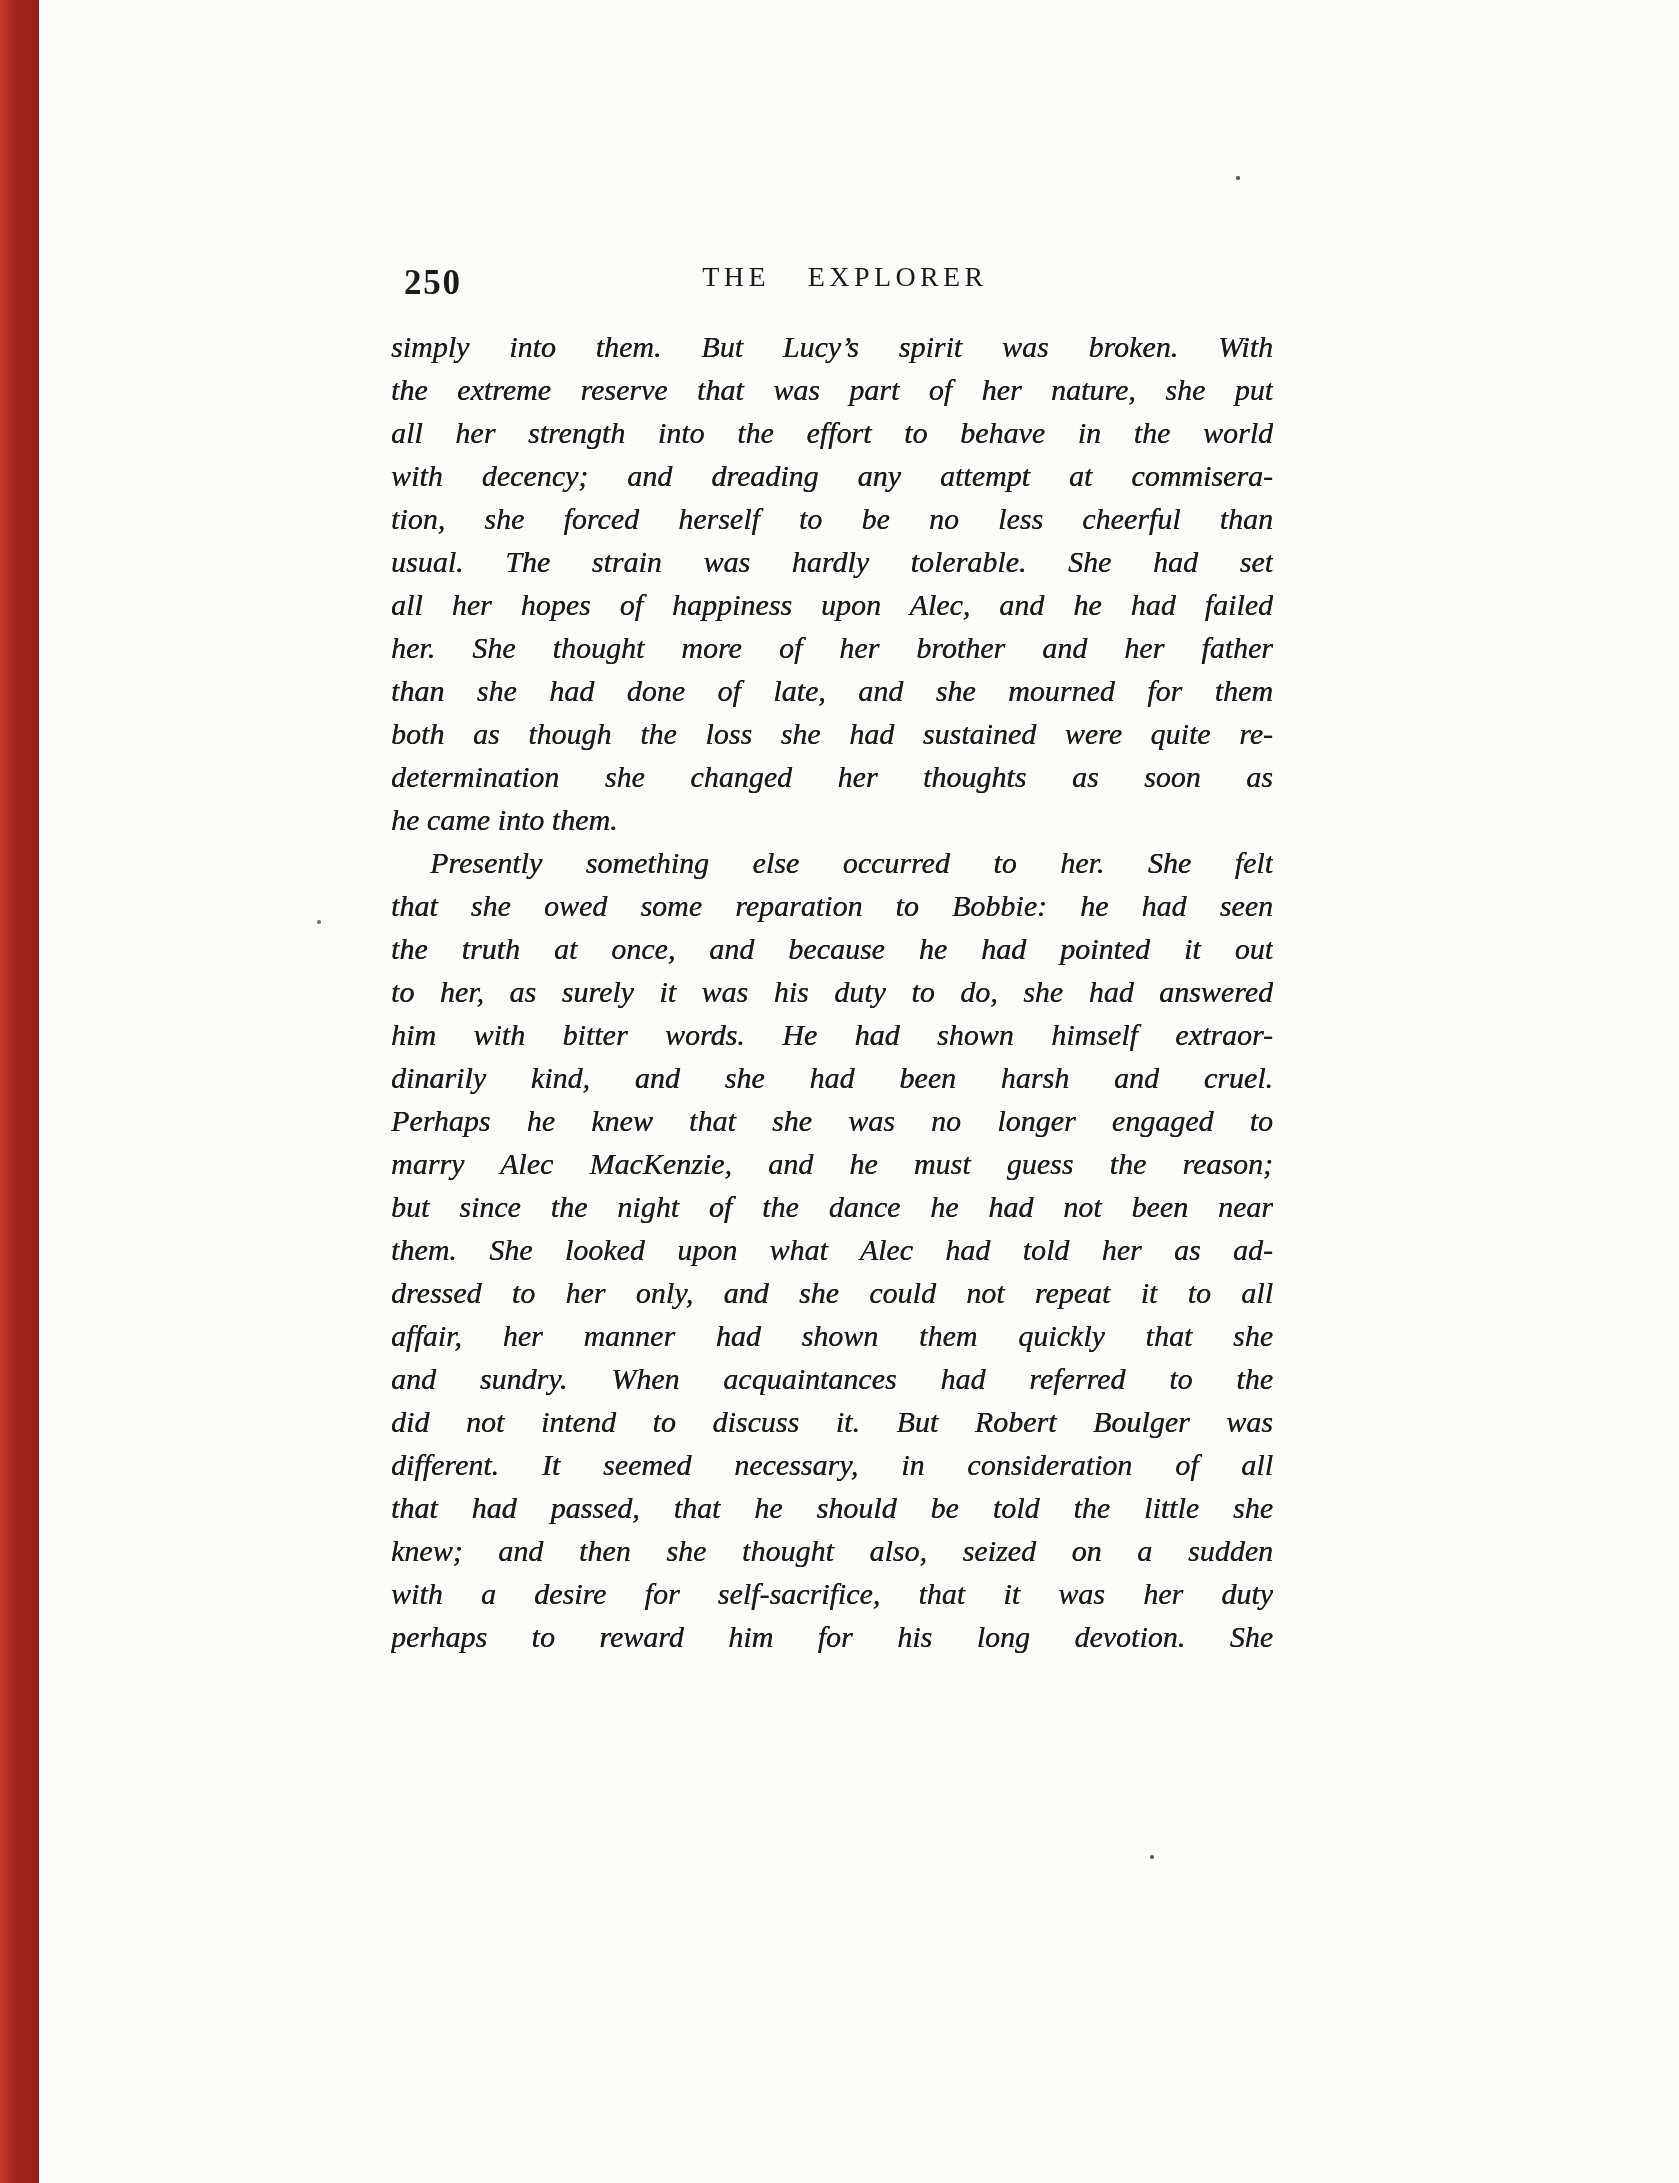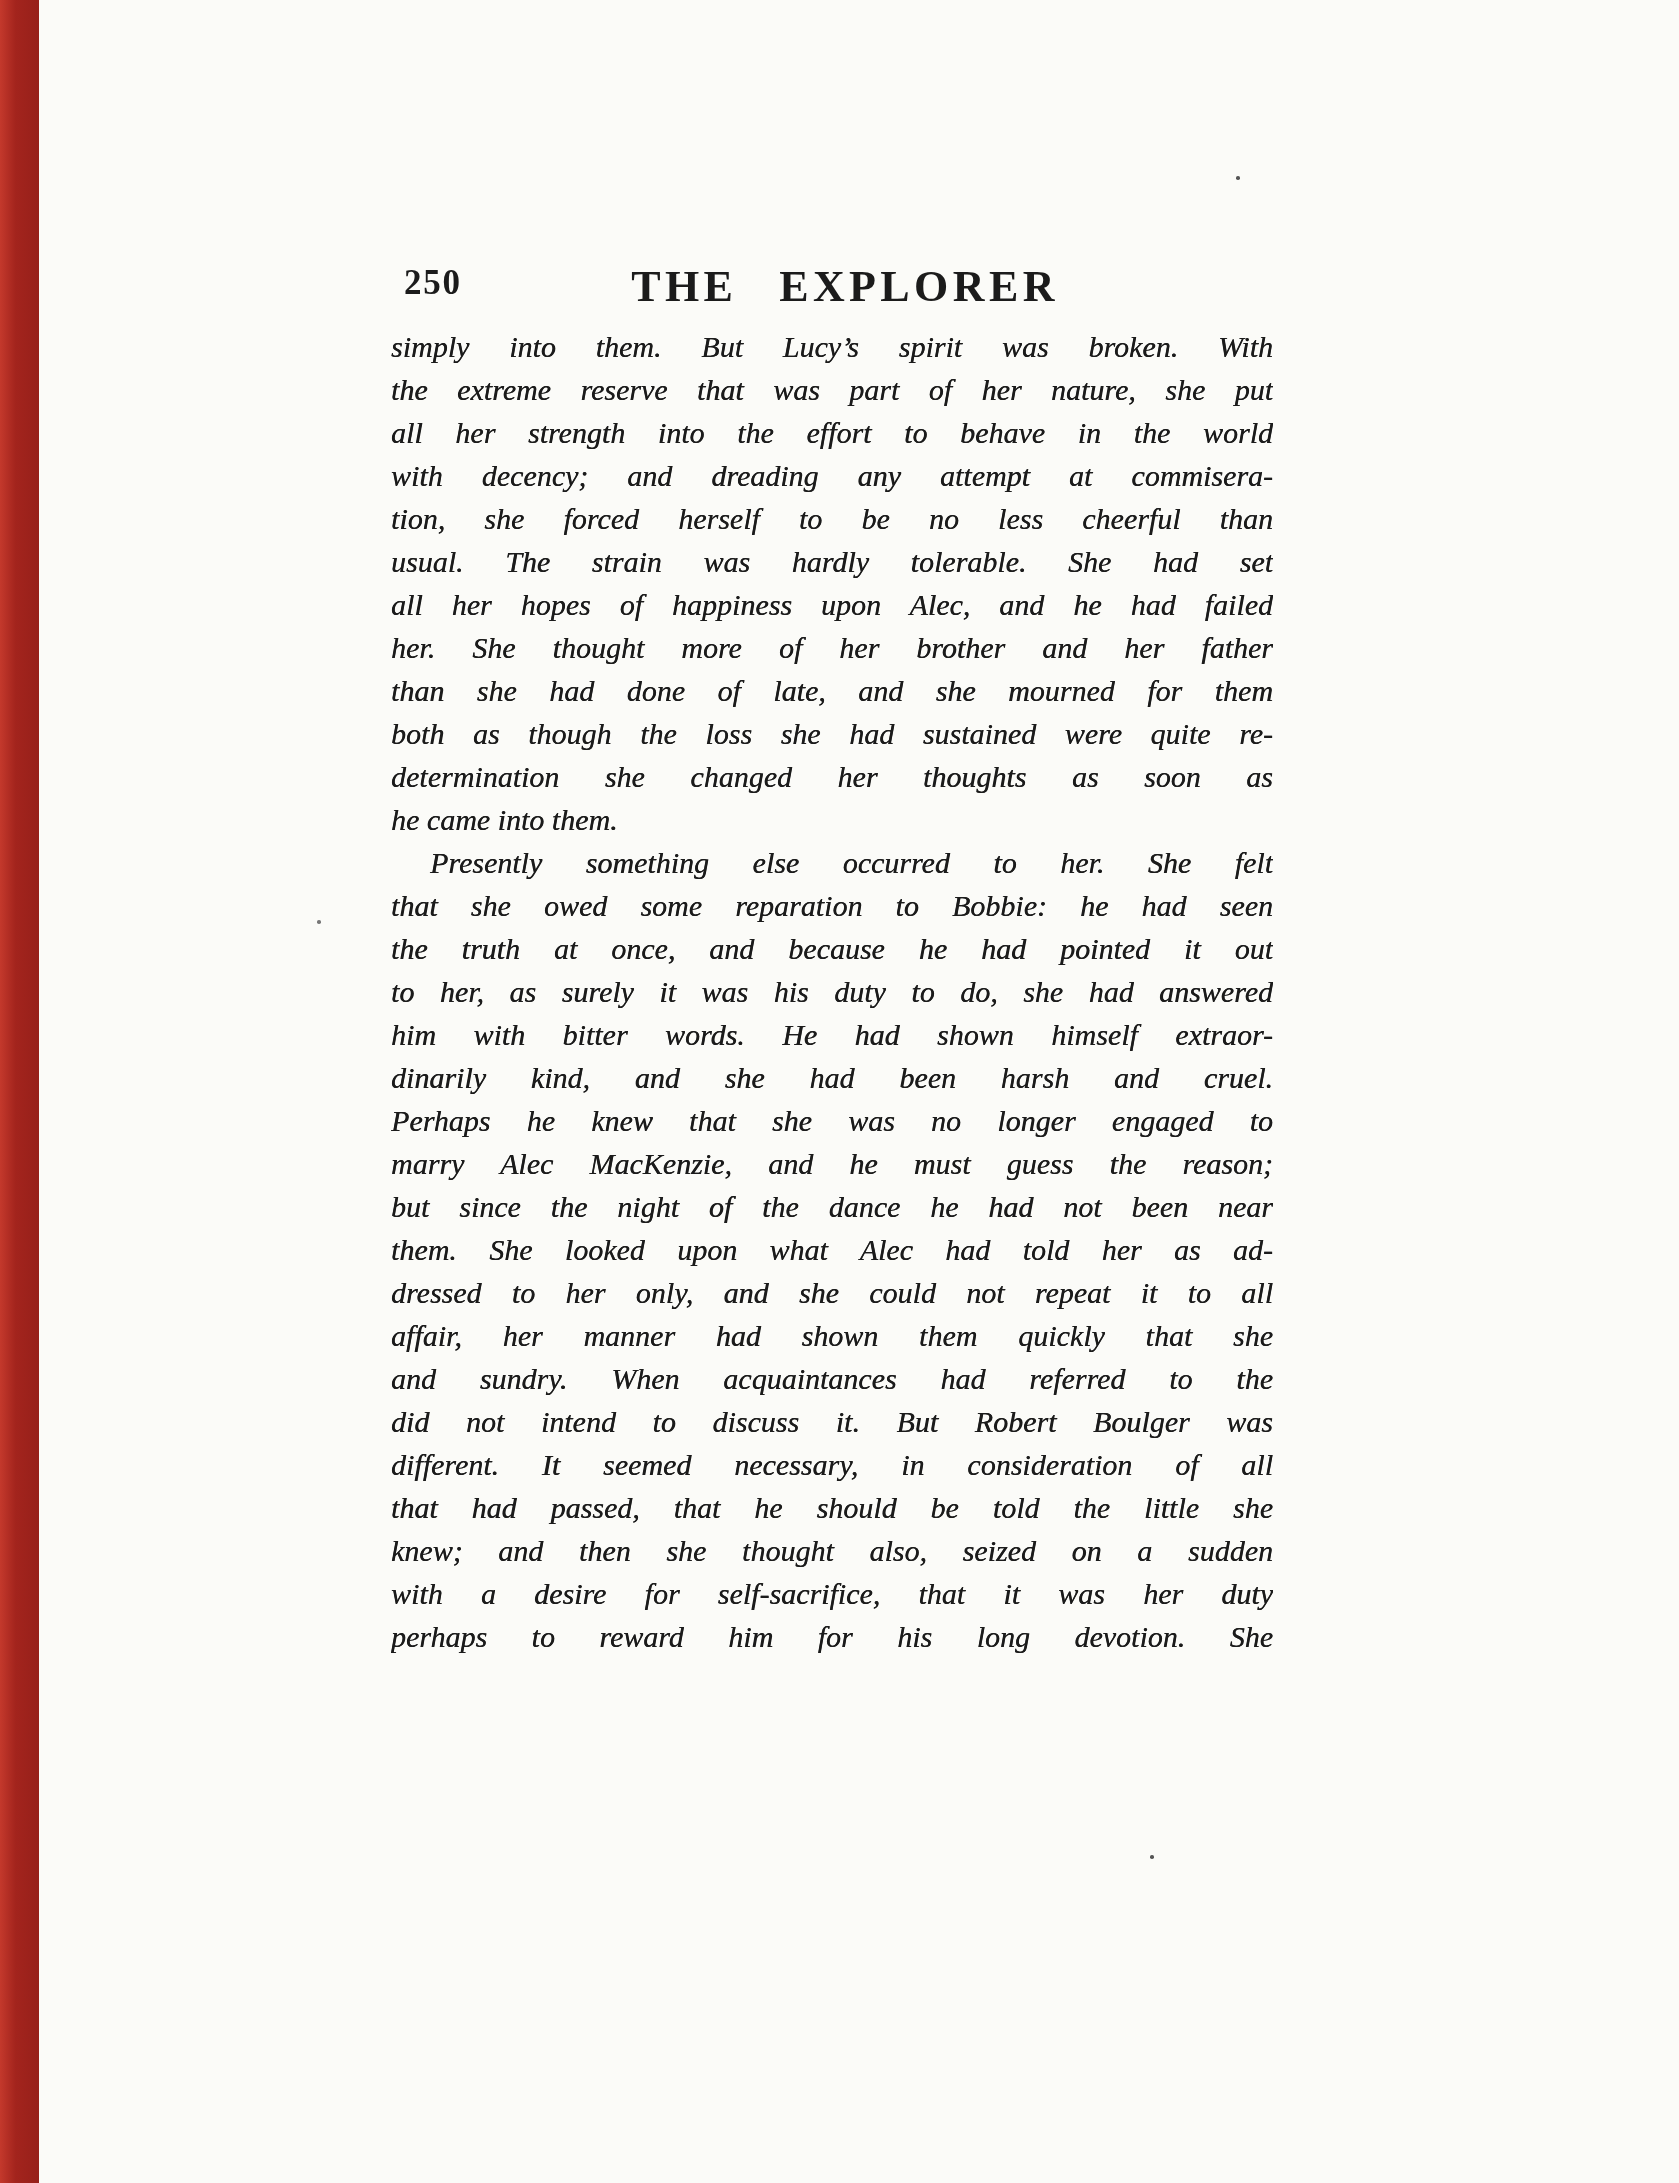--- a/index.html
+++ b/index.html
@@ -40,22 +40,22 @@
     font-size: 35px;
     font-weight: bold;
     letter-spacing: 1.8px;
   }
   .title {
     position: absolute;
     left: 0;
     right: 0;
     top: 0;
     text-align: center;
-    font-size: 44px;
-    font-weight: bold;
+    font-size: 28px;
+    font-weight: normal;
     letter-spacing: 4.4px;
     word-spacing: 26.5px;
     white-space: nowrap;
   }
   .textblock {
     position: absolute;
     left: 391px;
     top: 325px;
     width: 882px;
     font-size: 30px;

